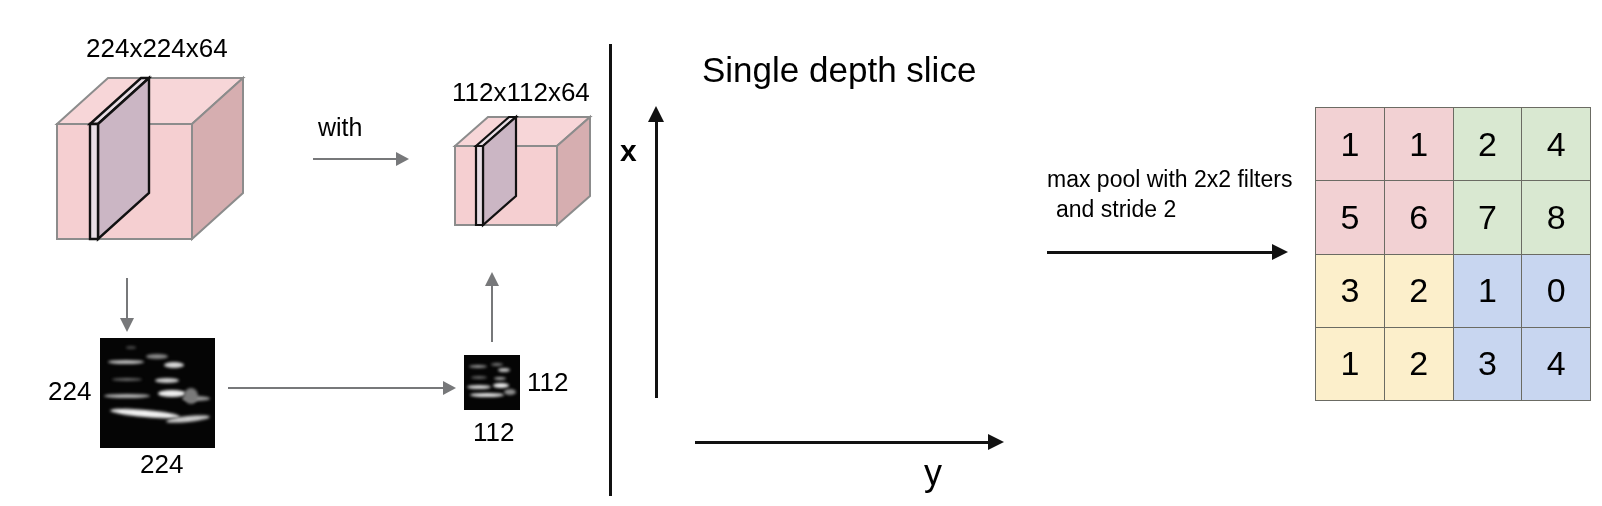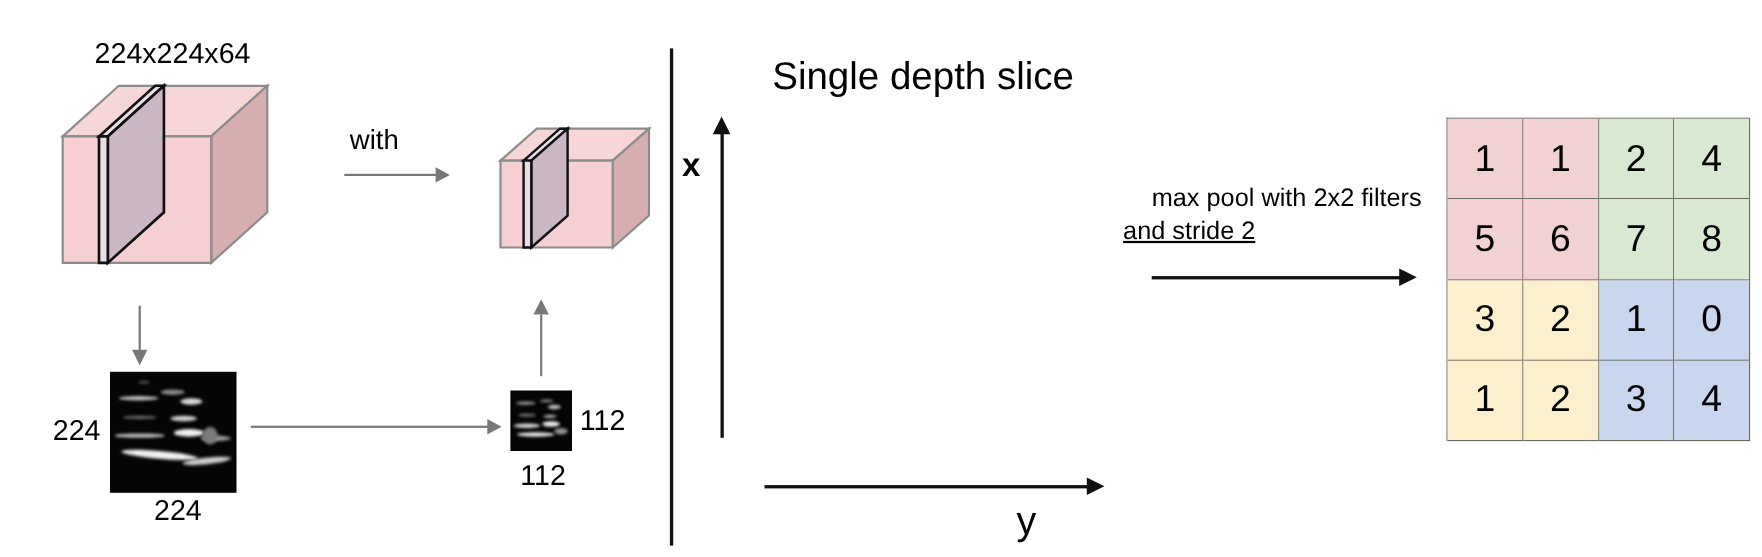--- a/index.html
+++ b/index.html
@@ -61,20 +61,21 @@
 
     <polygon points="40,58 91,12 99,12 48,58" fill="#e7dde4" stroke="#111" stroke-width="2.4"></polygon>
     <polygon points="48,58 99,12 99,127 48,173" fill="#cbb6c4" stroke="#111" stroke-width="2.4"></polygon>
     <polygon points="40,58 48,58 48,173 40,173" fill="#e7dde4" stroke="#111" stroke-width="2.4"></polygon>
   </svg>
 
   <div class="lbl t-op" style="left:318px;top:113px;">with</div>
   <div class="arrowline" style="left:313px;top:158px;width:86px;height:2px;background:#77787a;"></div>
   <div class="arrowhead" style="left:396px;top:152px;border-top:7px solid transparent;border-bottom:7px solid transparent;border-left:13px solid #77787a;"></div>
 
+  <div class="lbl t-dim" style="left:452px;top:78px;">112x112x64</div>
 
   <svg class="cube" style="left:450px;top:110px;" width="148" height="124" viewBox="0 0 148 124">
     <polygon points="5,36 38,7 140,7 107,36" fill="#f7d6d8" stroke="#8c8c8c" stroke-width="2"></polygon>
     <polygon points="107,36 140,7 140,86 107,115" fill="#d6aeb0" stroke="#8c8c8c" stroke-width="2"></polygon>
     <polygon points="5,36 107,36 107,115 5,115" fill="#f5cfd1" stroke="#8c8c8c" stroke-width="2"></polygon>
     <polygon points="26,36 59,7 66,7 33,36" fill="#e7dde4" stroke="#111" stroke-width="2.2"></polygon>
     <polygon points="33,36 66,7 66,86 33,115" fill="#cbb6c4" stroke="#111" stroke-width="2.2"></polygon>
     <polygon points="26,36 33,36 33,115 26,115" fill="#e7dde4" stroke="#111" stroke-width="2.2"></polygon>
   </svg>
 
@@ -149,17 +150,17 @@
       <div class="cell" style="background: rgb(252, 239, 203);">2</div>
       <div class="cell" style="background: rgb(200, 214, 240);">1</div>
       <div class="cell" style="background: rgb(200, 214, 240);">0</div>
       <div class="cell" style="background: rgb(252, 239, 203);">1</div>
       <div class="cell" style="background: rgb(252, 239, 203);">2</div>
       <div class="cell" style="background: rgb(200, 214, 240);">3</div>
       <div class="cell" style="background: rgb(200, 214, 240);">4</div>
     </div>
 
   <div class="lbl t-maxpool" style="left:437px;top:166px;">max pool with 2x2 filters</div>
-  <div class="lbl t-maxpool" style="left:411px;top:196px;text-decoration:underline;">and stride 2</div>
+  <div class="lbl t-maxpool" style="left:446px;top:196px;">and stride 2</div>
   <div class="axisline" style="left:437px;top:251px;width:228px;height:3px;background:#111;"></div>
   <div class="arrowhead" style="left:662px;top:244px;border-top:8px solid transparent;border-bottom:8px solid transparent;border-left:16px solid #111;"></div>
 
 </div>
 
 </body></html>

